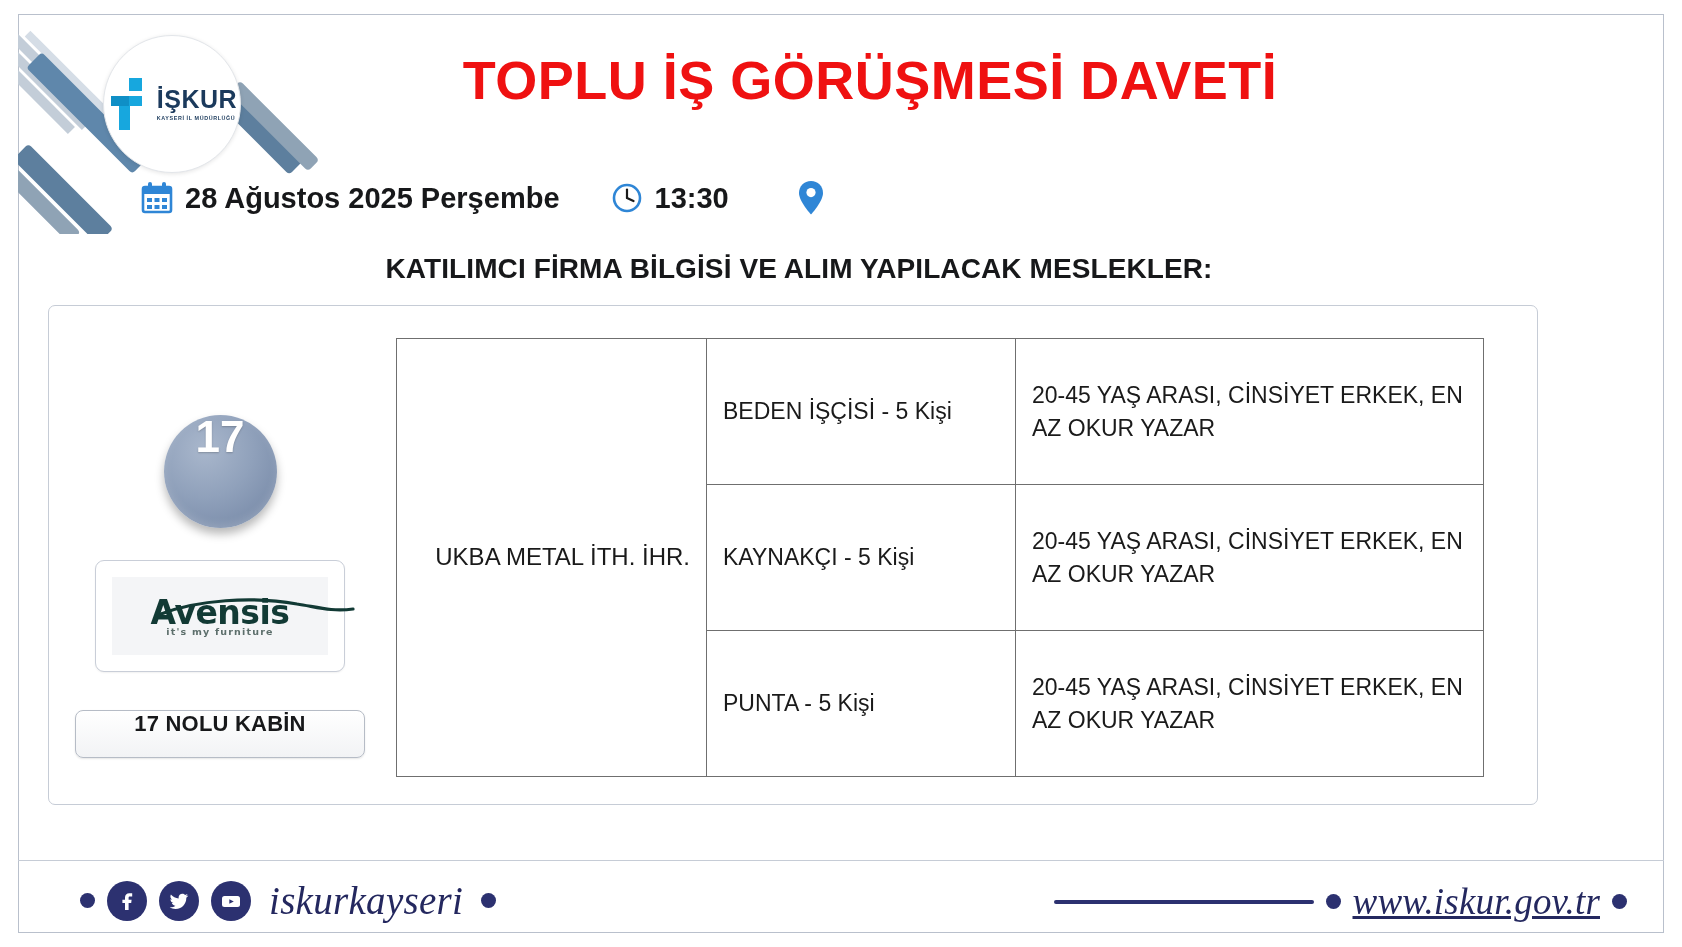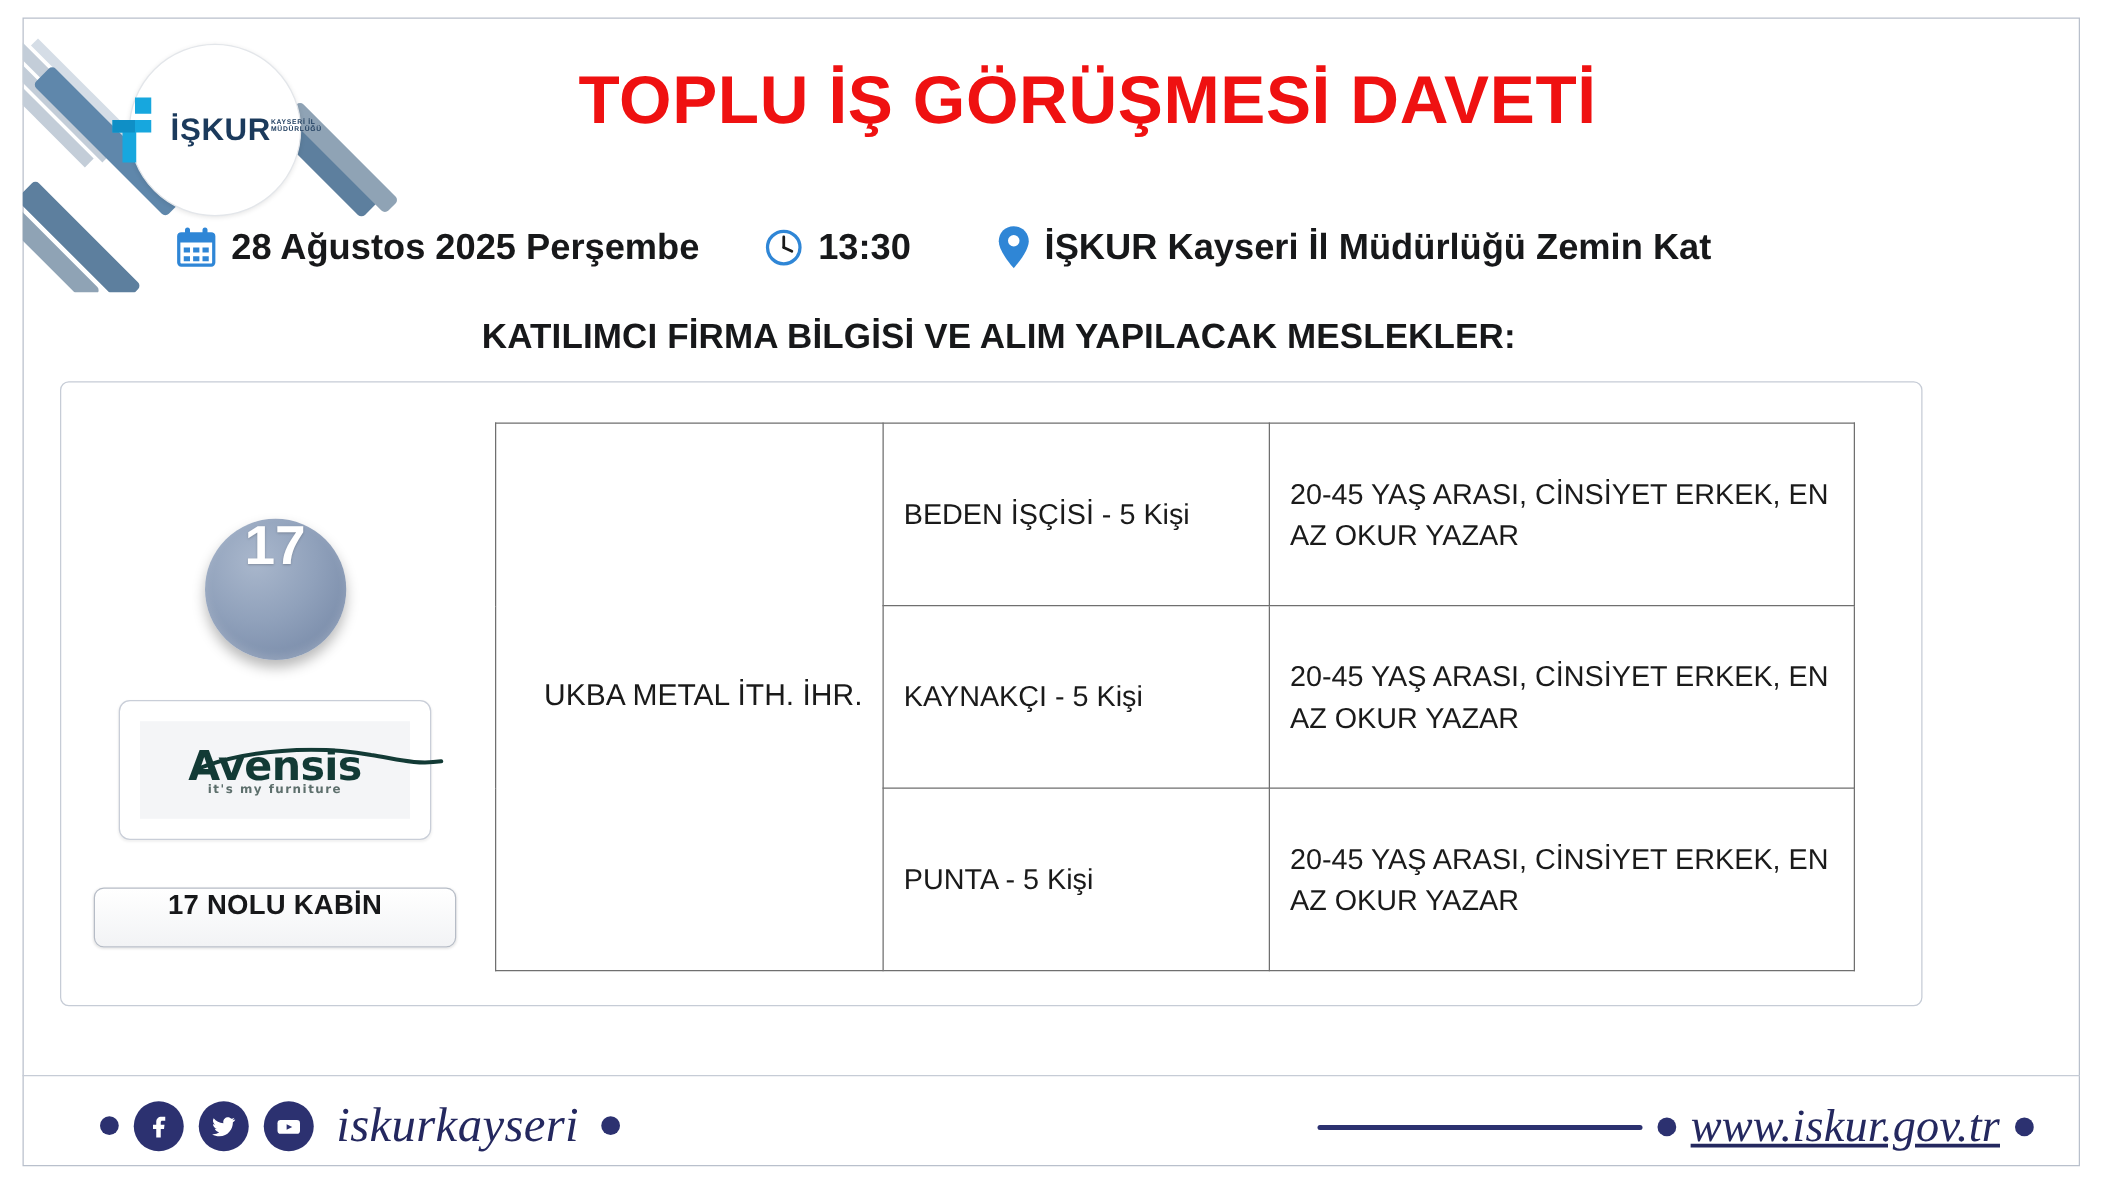--- a/index.html
+++ b/index.html
@@ -11,21 +11,21 @@
   .outer-frame{position:absolute;left:18px;top:14px;right:18px;bottom:14px;border:1px solid #b9c0cc;box-sizing:border-box;}
 
   
   .ribbons{position:absolute;left:18px;top:14px;width:330px;height:220px;overflow:hidden;}
 
   
   .logo-circle{position:absolute;left:103px;top:35px;width:136px;height:136px;border-radius:50%;
     background:#ffffff;border:1px solid #e3e6ea;box-shadow:0 1px 4px rgba(0,0,0,.10);z-index:5;}
   .logo-inner{position:absolute;left:0;top:0;width:100%;height:100%;display:flex;align-items:center;justify-content:center;}
   .logo-mark{width:46px;height:56px;position:relative;margin-right:4px;}
-  .logo-text-wrap{display:flex;flex-direction:row;align-items:flex-start;}
+  .logo-text-wrap{display:flex;flex-direction:column;align-items:flex-start;}
   .logo-word{font-size:25px;font-weight:700;color:#1b3a5c;letter-spacing:.5px;line-height:1;}
   .logo-sub{font-size:5.4px;font-weight:700;color:#1b3a5c;letter-spacing:.6px;margin-top:3px;}
 
   
   .title{position:absolute;left:380px;top:52px;width:980px;text-align:center;color:#ef1111;
     font-size:54px;font-weight:700;letter-spacing:.5px;line-height:1.05;font-family:"Liberation Sans",sans-serif;}
 
   
   .info-row{position:absolute;left:140px;top:180px;width:1400px;display:flex;align-items:center;gap:26px;}
   .info-item{display:flex;align-items:center;gap:11px;}
@@ -153,21 +153,20 @@
       <span class="info-text">13:30</span>
     </div>
 
     <div class="info-item" style="margin-left:42px;">
       <span class="ico">
         <svg width="28" height="36" viewBox="0 0 28 36">
           <path d="M14 1 C7 1 2 6.2 2 13 C2 21.5 14 34.5 14 34.5 C14 34.5 26 21.5 26 13 C26 6.2 21 1 14 1 Z" fill="#2f86d6"></path>
           <circle cx="14" cy="12.6" r="4.6" fill="#ffffff"></circle>
         </svg>
       </span>
-      <span class="info-text">İŞKUR Kayseri İl Müdürlüğü Zemin Kat</span>
     </div>
   </div>
 
   <div class="sub-head">KATILIMCI FİRMA BİLGİSİ VE ALIM YAPILACAK MESLEKLER:</div>
 
   <div class="card"></div>
 
   <div class="left-col">
     <div class="badge">
       <span class="badge-num">17</span>

